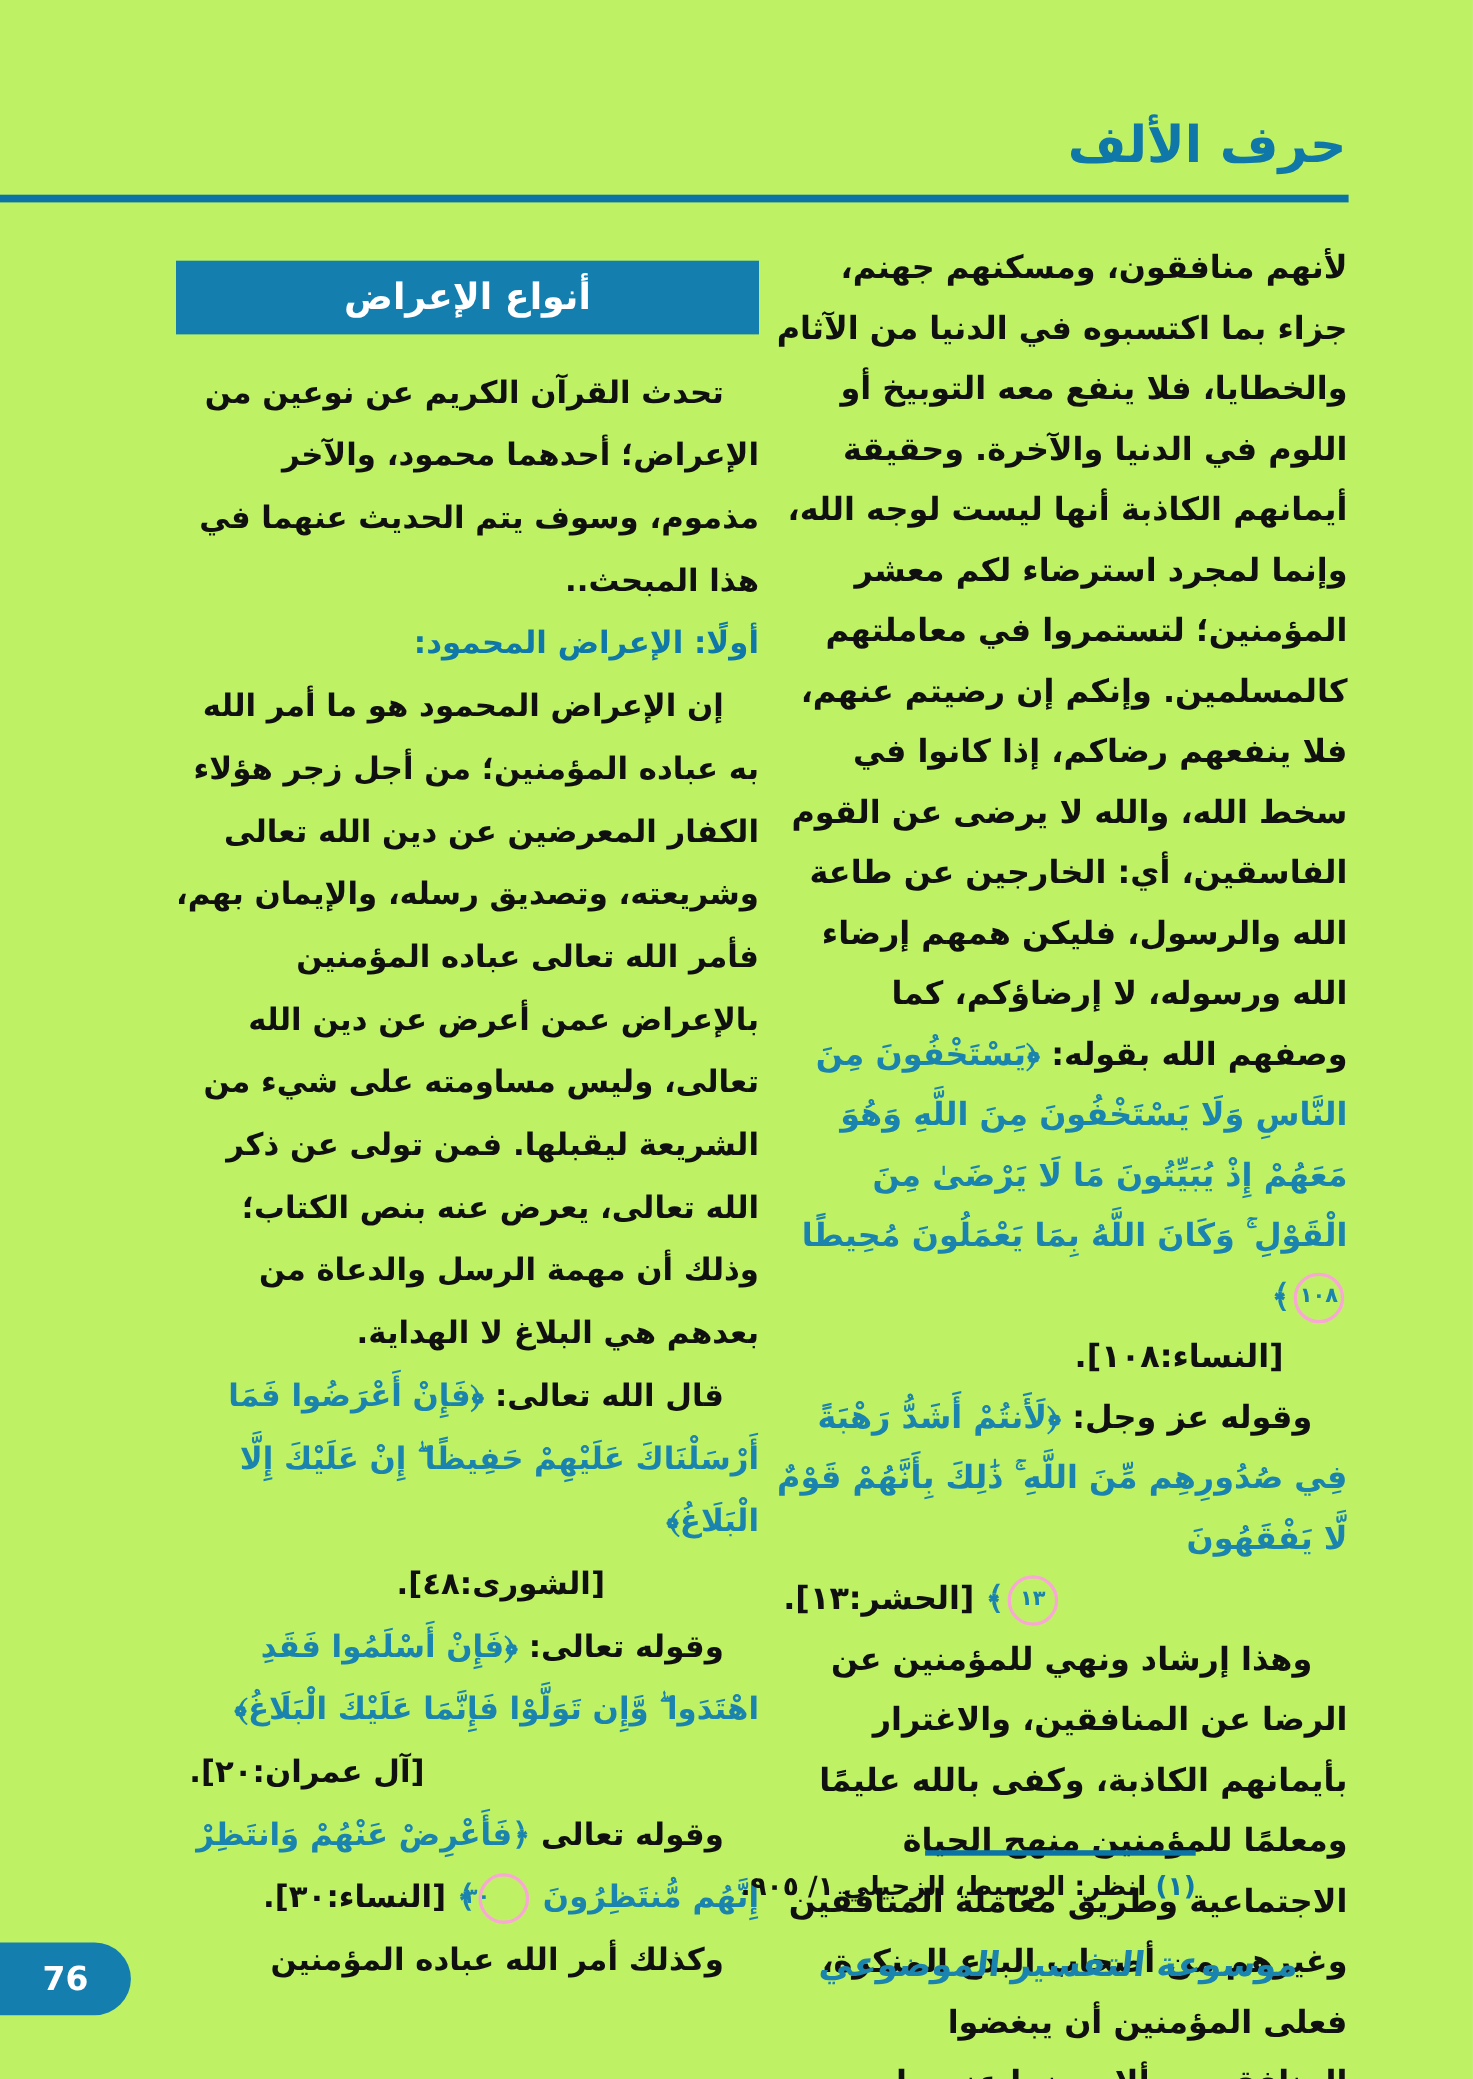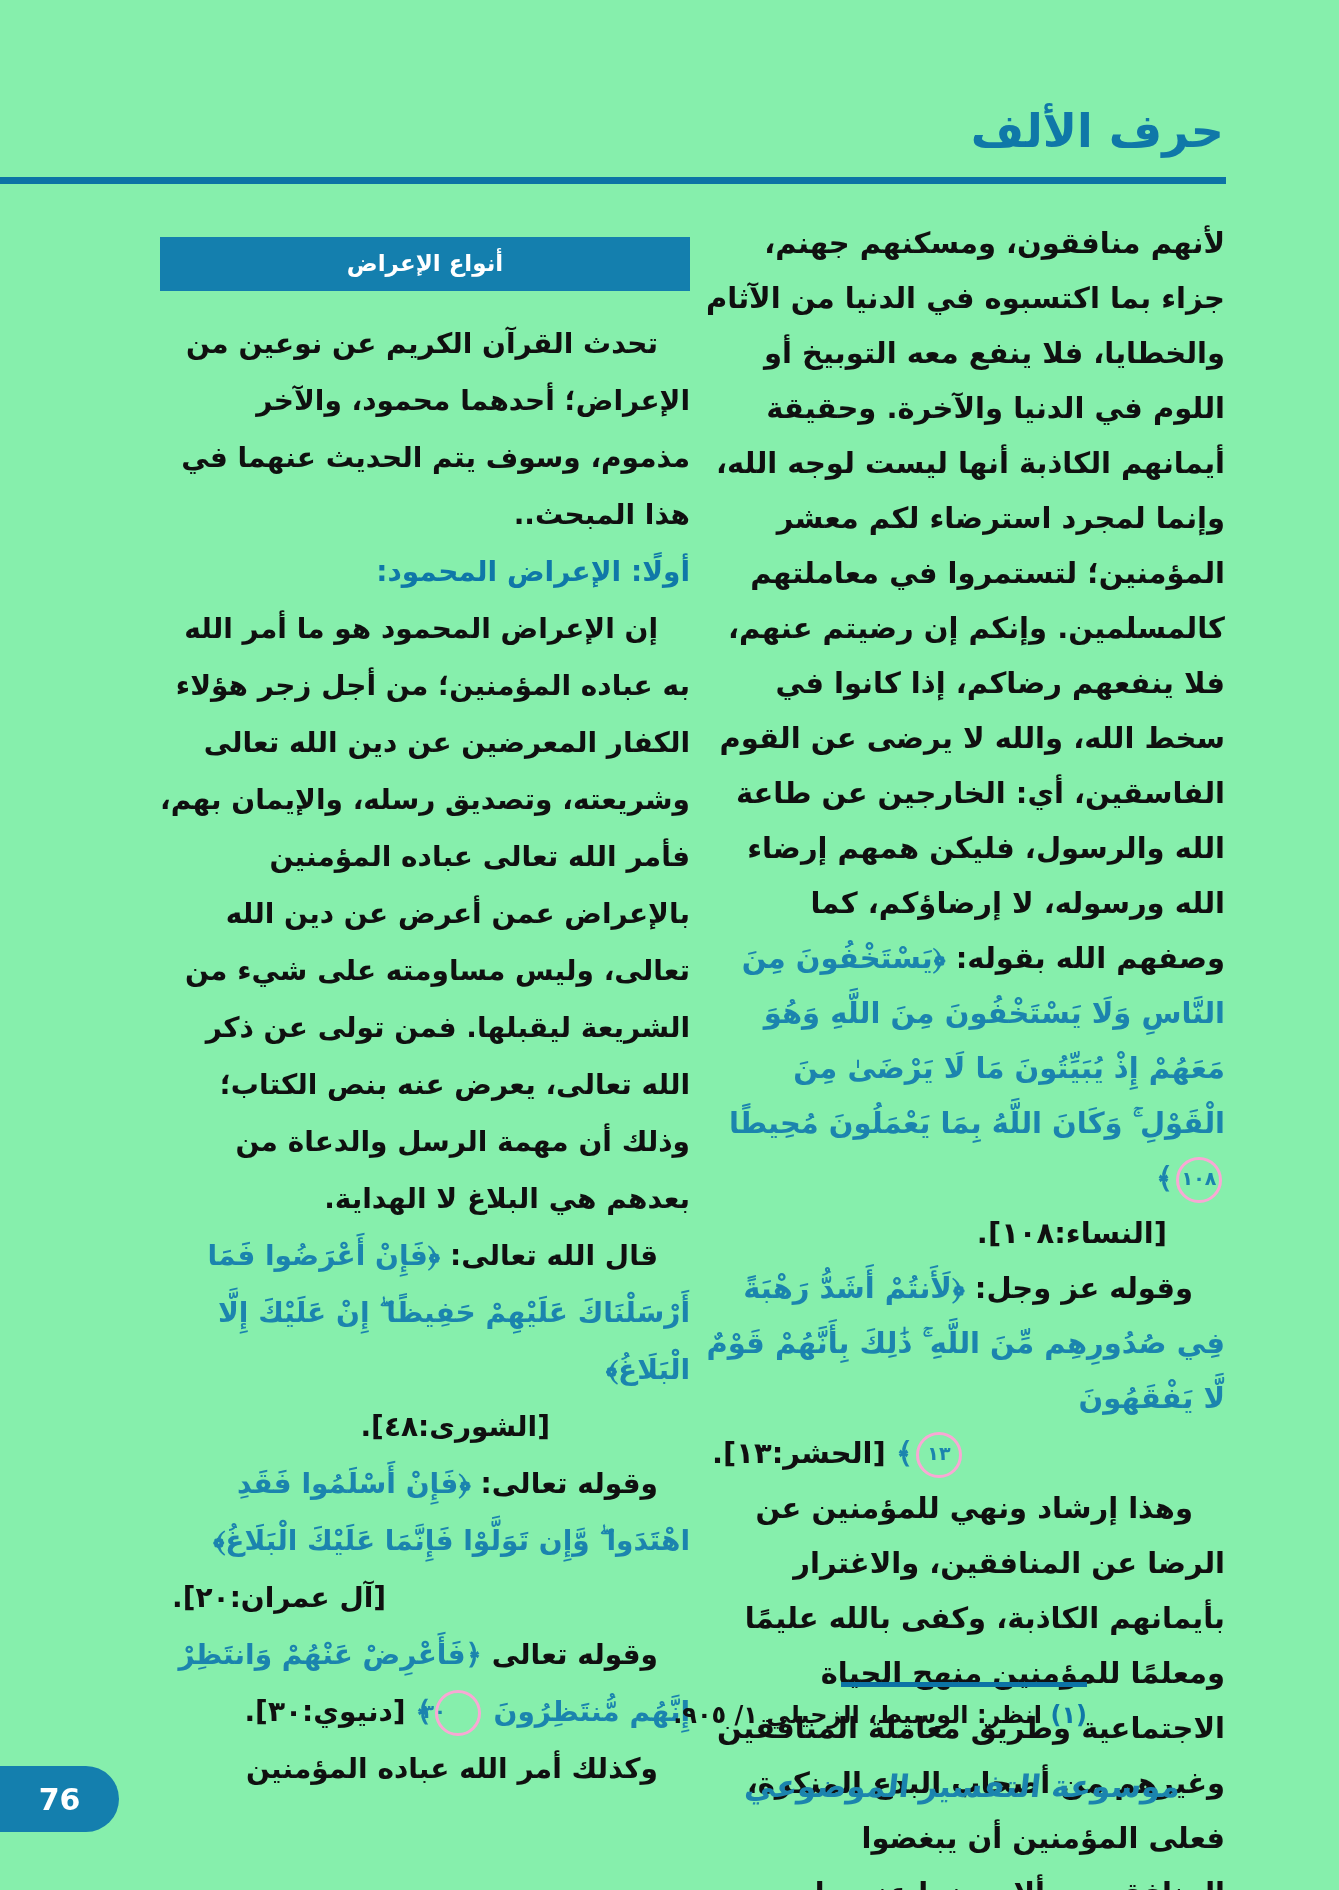--- a/index.html
+++ b/index.html
@@ -1,20 +1,20 @@
 <!DOCTYPE html>
 <html lang="ar" dir="rtl"><head>
 <meta charset="utf-8">
 <style>
   html,body{margin:0;padding:0;background:#e8e8e8;}
   .page{
     position:relative;
     width:1339px;height:1890px;
     margin:0 auto;
-    background:#86efac;
+    background:#bef264;
     overflow:hidden;
     direction:rtl;
     font-family:"DejaVu Sans", sans-serif;
     color:#101010;
   }
   
   .chapter-title{
     position:absolute;top:104px;right:115px;
     color:#0F78A8;font-size:46px;font-weight:bold;
     line-height:1.2;white-space:nowrap;
@@ -40,21 +40,21 @@
   .vnum{
     display:inline-block;width:40px;height:40px;
     border:3px solid #f9a8d4;border-radius:50%;
     color:#1B84AE;font-size:19px;line-height:36px;
     text-align:center;vertical-align:middle;
     font-weight:bold;margin:0 3px;
   }
   
   .section-box{
     background:#147FAE;color:#ffffff;
-    text-align:center;font-size:23px;font-weight:bold;
+    text-align:center;font-size:33px;font-weight:bold;
     padding:13px 10px 15px 10px;margin:0 0 24px 0;
   }
   .sub-heading{
     color:#0F78A8;font-size:31px;font-weight:bold;
     line-height:60px;margin:0;text-align:right;
   }
   
   .footnote{
     position:absolute;top:1682px;right:252px;width:330px;
     text-align:right;
@@ -105,21 +105,21 @@
     <p class="indent"><span>تحدث القرآن الكريم عن نوعين من الإعراض؛ أحدهما محمود، والآخر مذموم، وسوف يتم الحديث عنهما في هذا المبحث..</span></p>
 
     <p class="sub-heading">أولًا: الإعراض المحمود:</p>
 
     <p class="indent"><span>إن الإعراض المحمود هو ما أمر الله به عباده المؤمنين؛ من أجل زجر هؤلاء الكفار المعرضين عن دين الله تعالى وشريعته، وتصديق رسله، والإيمان بهم، فأمر الله تعالى عباده المؤمنين بالإعراض عمن أعرض عن دين الله تعالى، وليس مساومته على شيء من الشريعة ليقبلها. فمن تولى عن ذكر الله تعالى، يعرض عنه بنص الكتاب؛ وذلك أن مهمة الرسل والدعاة من بعدهم هي البلاغ لا الهداية.</span></p>
 
     <p class="indent"><span>قال الله تعالى: </span><span class="quran">﴿فَإِنْ أَعْرَضُوا فَمَا أَرْسَلْنَاكَ عَلَيْهِمْ حَفِيظًا ۖ إِنْ عَلَيْكَ إِلَّا الْبَلَاغُ﴾</span><span class="ref ref-line ref-line-shura">[الشورى:٤٨].</span></p>
 
     <p class="indent"><span>وقوله تعالى: </span><span class="quran">﴿فَإِنْ أَسْلَمُوا فَقَدِ اهْتَدَوا ۖ وَّإِن تَوَلَّوْا فَإِنَّمَا عَلَيْكَ الْبَلَاغُ﴾ </span><span class="ref ref-line ref-line-left">[آل عمران:٢٠].</span></p>
 
-    <p class="indent"><span>وقوله تعالى </span><span class="quran">﴿فَأَعْرِضْ عَنْهُمْ وَانتَظِرْ إِنَّهُم مُّنتَظِرُونَ </span><span class="vnum">٣٠</span><span class="quran">﴾ </span><span class="ref">[دنيوي:٣٠].</span></p>
+    <p class="indent"><span>وقوله تعالى </span><span class="quran">﴿فَأَعْرِضْ عَنْهُمْ وَانتَظِرْ إِنَّهُم مُّنتَظِرُونَ </span><span class="vnum">٣٠</span><span class="quran">﴾ </span><span class="ref">[النساء:٣٠].</span></p>
 
     <p class="indent"><span>وكذلك أمر الله عباده المؤمنين</span></p>
   </div>
 
   <div class="footnote">
     <div class="footnote-rule"></div>
     <div class="footnote-text"><span class="footnote-marker">(١)</span><span> انظر: الوسيط، الزحيلي ١/ ٩٠٥.</span></div>
   </div>
 
   <div class="series-logo">موسوعة التفسير الموضوعي</div>

